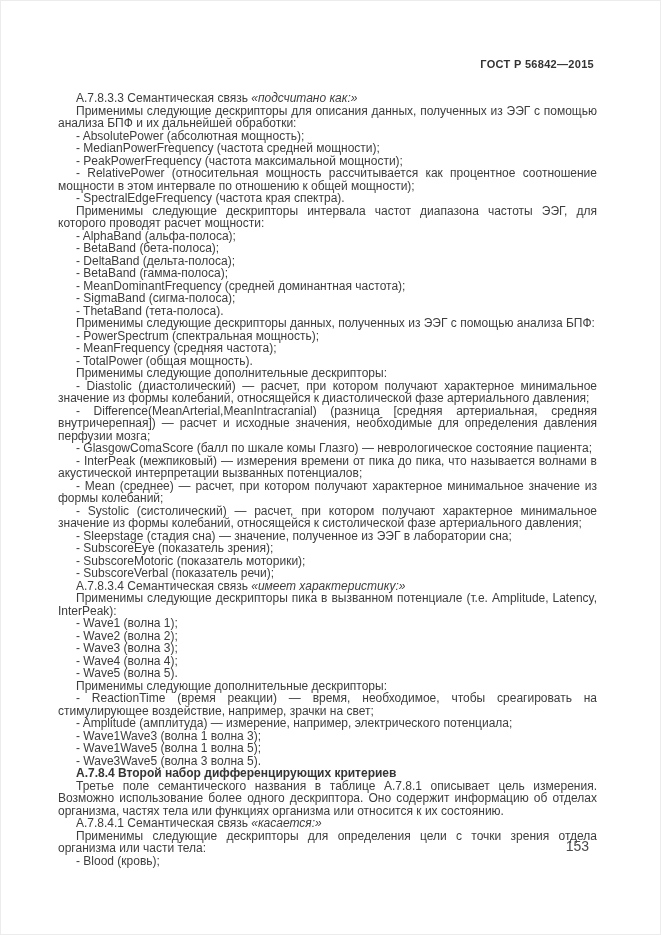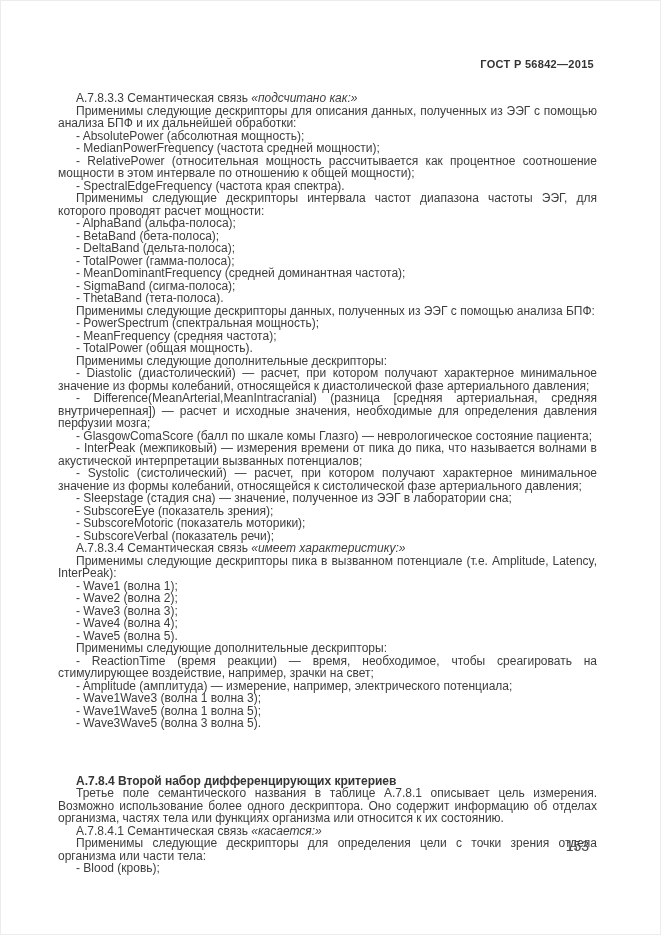--- a/index.html
+++ b/index.html
@@ -26,58 +26,60 @@
     top: 91px; left: 57px;
     width: 539px;
   }
   .content p {
     margin: 0;
     font-size: 12px;
     line-height: 12.5px;
     text-indent: 18px;
     text-align: justify;
   }
-  .content p.b { font-weight: bold; color: #353535; margin-top: 45px; }
+  .content p.b { font-weight: bold; color: #353535; }
   .content i { font-style: italic; }
   .page-num {
     position: absolute;
     top: 837px; right: 71px;
     font-size: 14px;
     color: #4a4a4a;
   }
 </style>
 </head>
 <body>
 
 <div class="doc-code">ГОСТ Р 56842—2015</div>
 
 <div class="content">
     <p><span>А.7.8.3.3 Семантическая связь </span><i>«подсчитано как:»</i></p>
     <p><span>Применимы следующие дескрипторы для описания данных, полученных из ЭЭГ с помощью анализа БПФ и их дальнейшей обработки:</span></p>
     <p><span>- AbsolutePower (абсолютная мощность);</span></p>
     <p><span>- MedianPowerFrequency (частота средней мощности);</span></p>
+    <p><span>- PeakPowerFrequency (частота максимальной мощности);</span></p>
     <p><span>- RelativePower (относительная мощность рассчитывается как процентное соотношение мощности в этом интервале по отношению к общей мощности);</span></p>
     <p><span>- SpectralEdgeFrequency (частота края спектра).</span></p>
     <p><span>Применимы следующие дескрипторы интервала частот диапазона частоты ЭЭГ, для которого проводят расчет мощности:</span></p>
     <p><span>- AlphaBand (альфа-полоса);</span></p>
     <p><span>- BetaBand (бета-полоса);</span></p>
     <p><span>- DeltaBand (дельта-полоса);</span></p>
-    <p><span>- TotalPower (гамма-полоса);</span></p>
+    <p><span>- BetaBand (гамма-полоса);</span></p>
     <p><span>- MeanDominantFrequency (средней доминантная частота);</span></p>
     <p><span>- SigmaBand (сигма-полоса);</span></p>
     <p><span>- ThetaBand (тета-полоса).</span></p>
     <p><span>Применимы следующие дескрипторы данных, полученных из ЭЭГ с помощью анализа БПФ:</span></p>
     <p><span>- PowerSpectrum (спектральная мощность);</span></p>
     <p><span>- MeanFrequency (средняя частота);</span></p>
     <p><span>- TotalPower (общая мощность).</span></p>
     <p><span>Применимы следующие дополнительные дескрипторы:</span></p>
     <p><span>- Diastolic (диастолический) — расчет, при котором получают характерное минимальное значение из формы колебаний, относящейся к диастолической фазе артериального давления;</span></p>
     <p><span>- Difference(MeanArterial,MeanIntracranial) (разница [средняя артериальная, средняя внутричерепная]) — расчет и исходные значения, необходимые для определения давления перфузии мозга;</span></p>
     <p><span>- GlasgowComaScore (балл по шкале комы Глазго) — неврологическое состояние пациента;</span></p>
     <p><span>- InterPeak (межпиковый) — измерения времени от пика до пика, что называется волнами в акустической интерпретации вызванных потенциалов;</span></p>
+    <p><span>- Mean (среднее) — расчет, при котором получают характерное минимальное значение из формы колебаний;</span></p>
     <p><span>- Systolic (систолический) — расчет, при котором получают характерное минимальное значение из формы колебаний, относящейся к систолической фазе артериального давления;</span></p>
     <p><span>- Sleepstage (стадия сна) — значение, полученное из ЭЭГ в лаборатории сна;</span></p>
     <p><span>- SubscoreEye (показатель зрения);</span></p>
     <p><span>- SubscoreMotoric (показатель моторики);</span></p>
     <p><span>- SubscoreVerbal (показатель речи);</span></p>
     <p><span>А.7.8.3.4 Семантическая связь </span><i>«имеет характеристику:»</i></p>
     <p><span>Применимы следующие дескрипторы пика в вызванном потенциале (т.е. Amplitude, Latency, InterPeak):</span></p>
     <p><span>- Wave1 (волна 1);</span></p>
     <p><span>- Wave2 (волна 2);</span></p>
     <p><span>- Wave3 (волна 3);</span></p>

